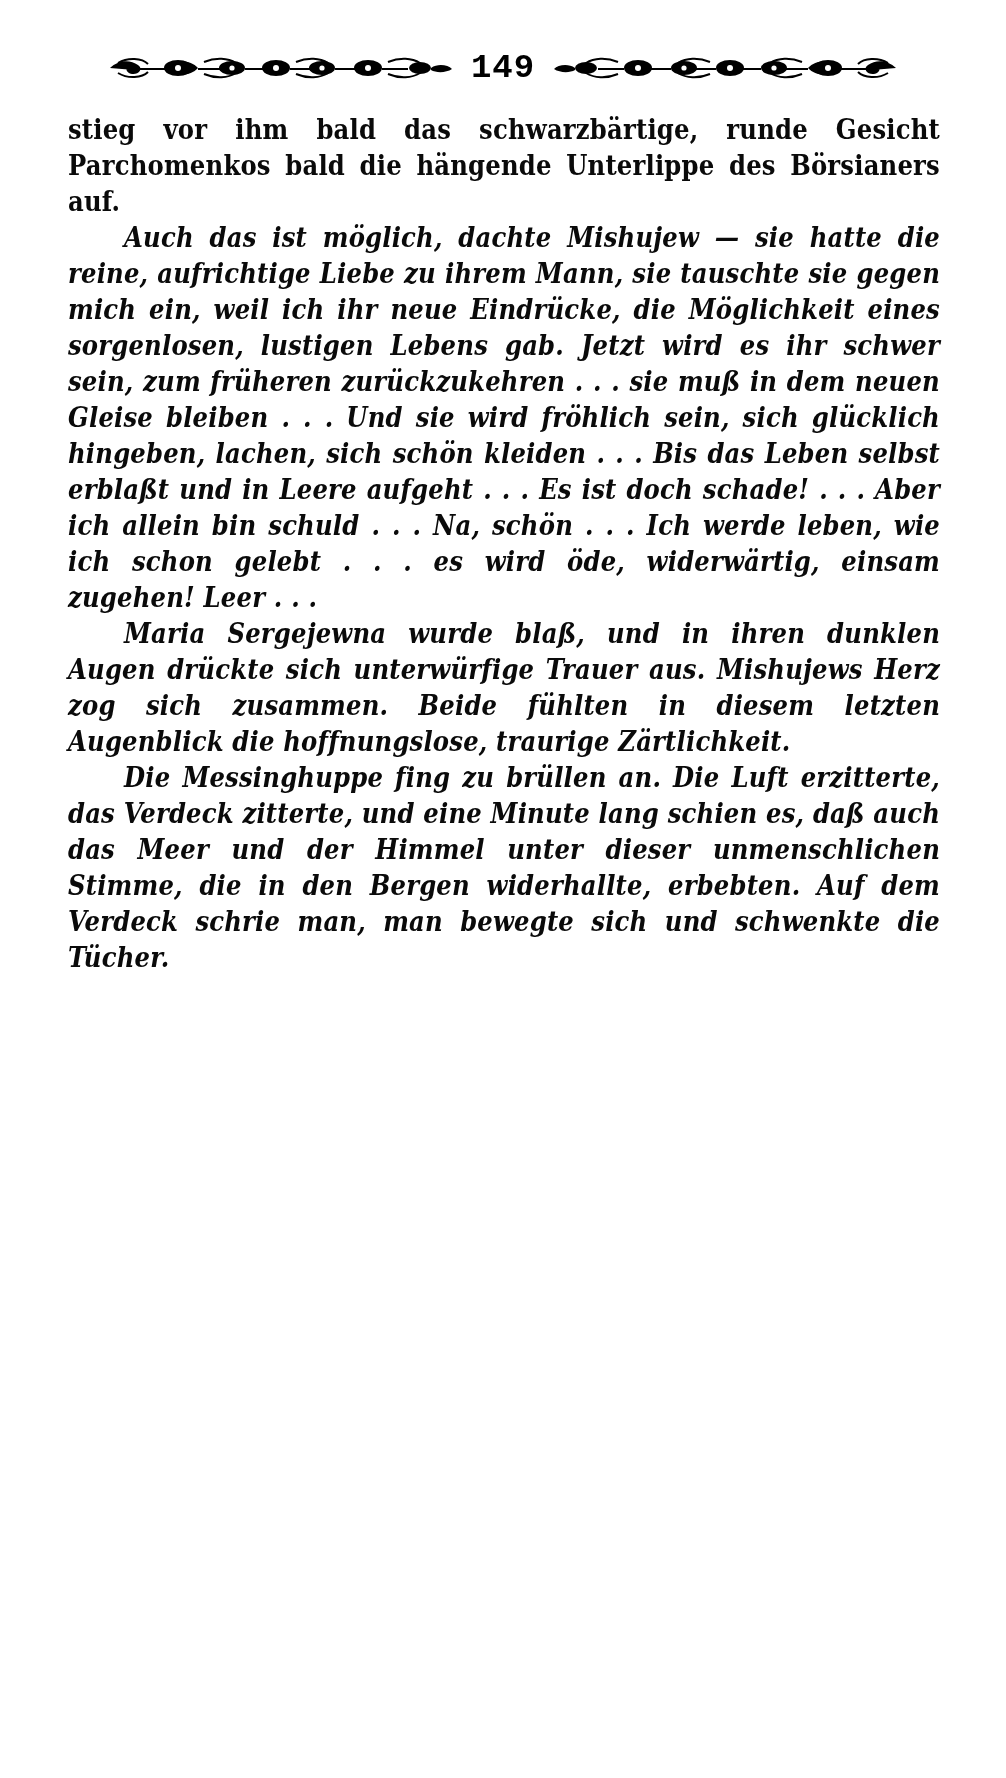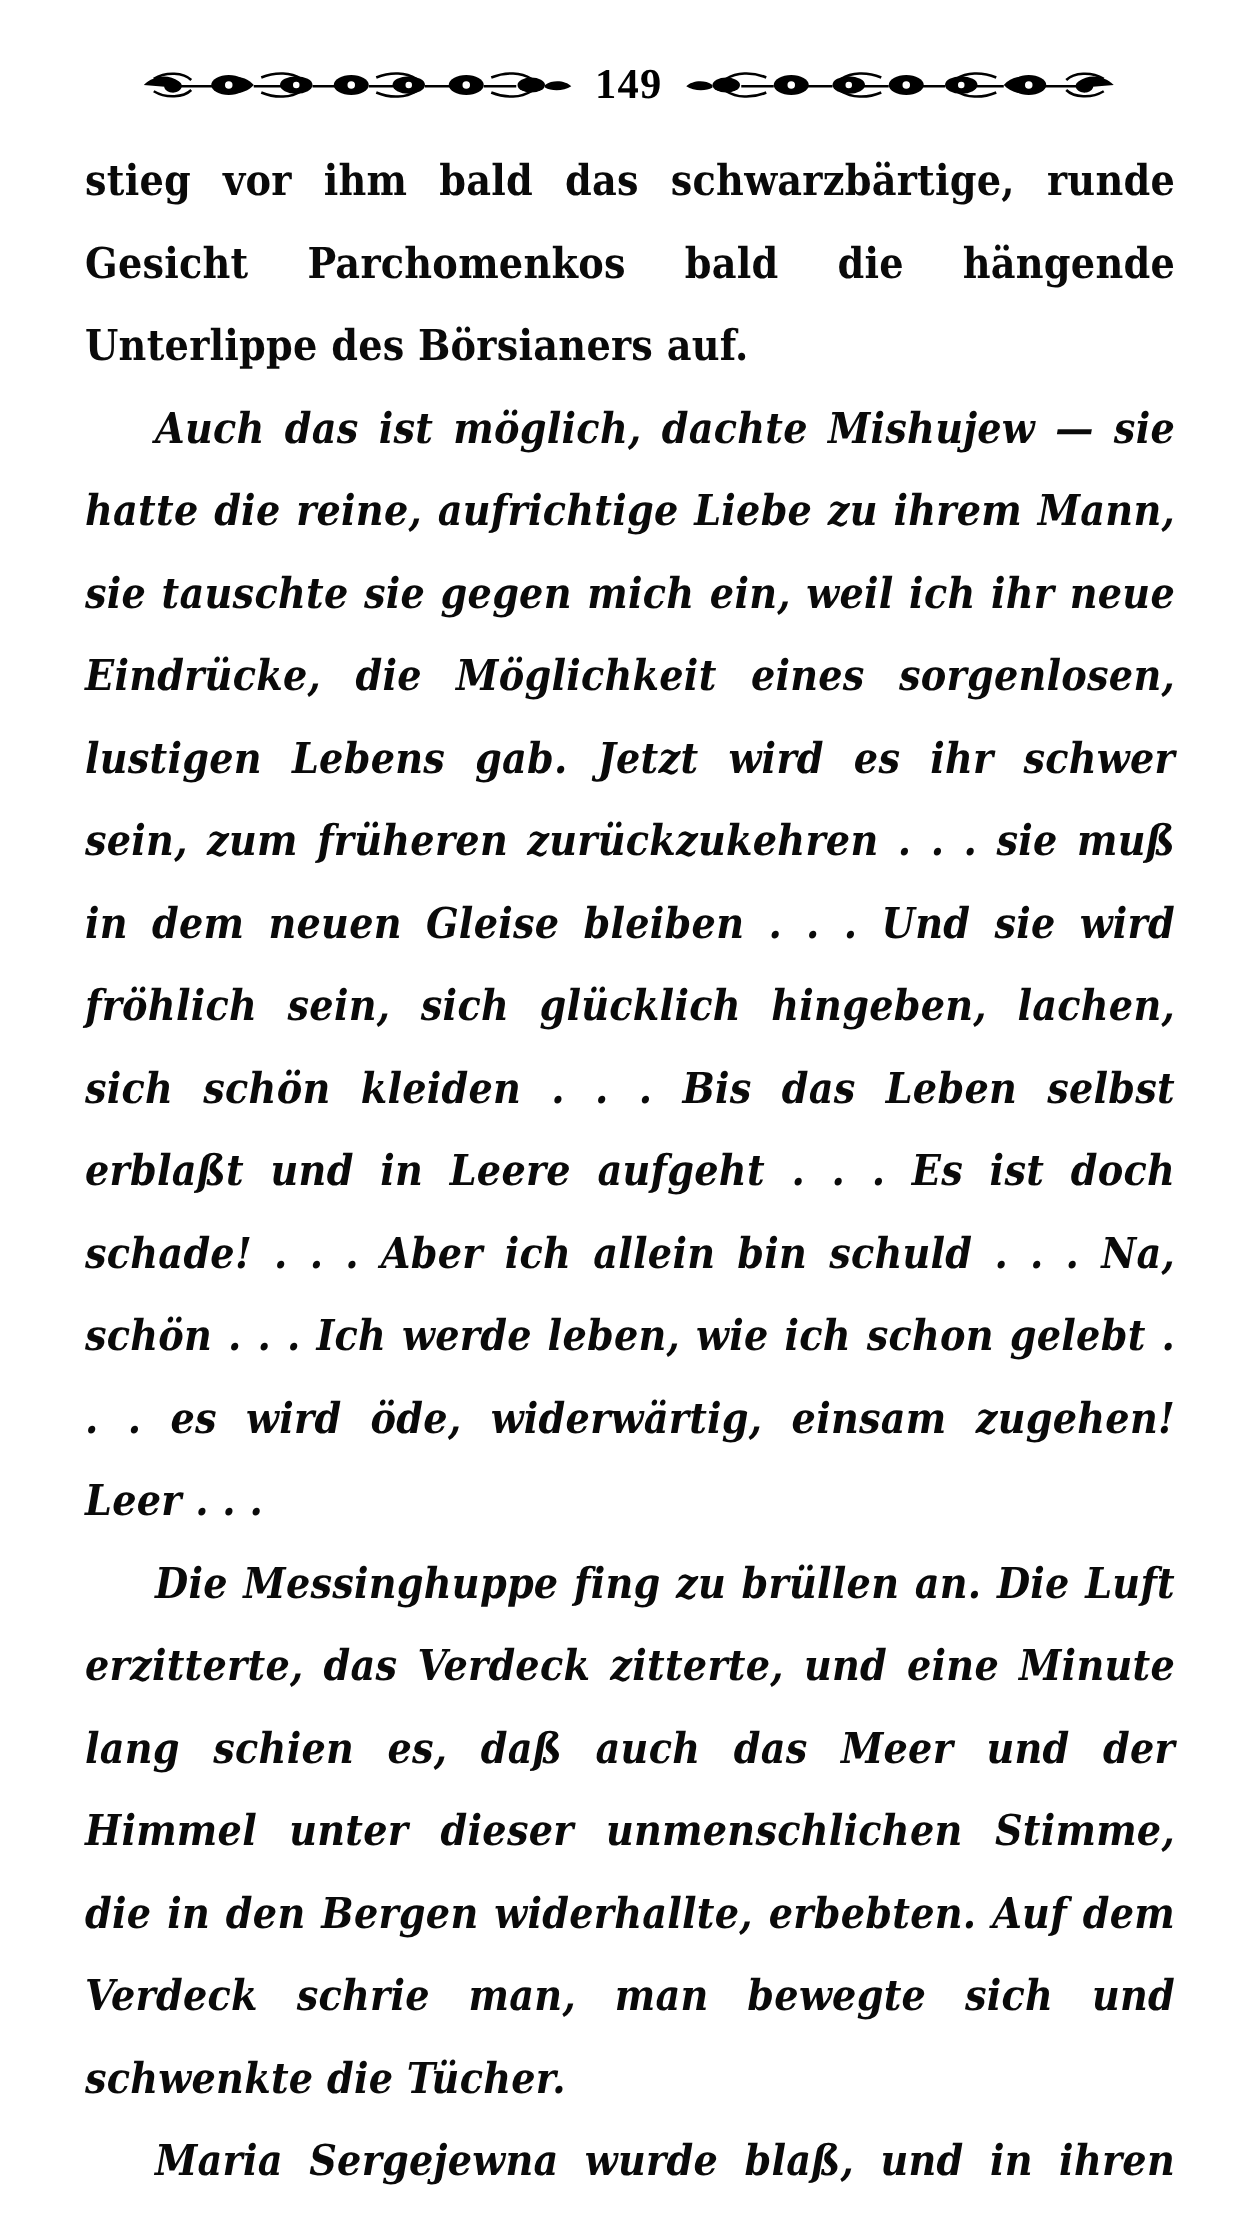--- a/index.html
+++ b/index.html
@@ -31,21 +31,21 @@
     left: 70px;
     top: 40px;
     width: 866px;
     height: 56px;
     display: flex;
     align-items: center;
     justify-content: center;
     gap: 18px;
   }
   .page-number {
-    font-family: Liberation Serif, serif;
+    font-family: Liberation Mono, monospace;
     font-weight: bold;
     font-size: 34px;
     line-height: 34px;
     letter-spacing: 1px;
     color: #000;
     white-space: nowrap;
   }
 
   
   .ornament {
@@ -58,22 +58,22 @@
   
   .text-block {
     position: absolute;
     left: 68px;
     top: 112px;
     width: 872px;
   }
 
   .para {
     font-family: "DejaVu Serif", serif;
-    font-size: 34px;
-    line-height: 66px;
+    font-size: 27px;
+    line-height: 36px;
     text-align: justify;
     color: #0a0a0a;
     margin: 0;
     font-weight: 600;
     letter-spacing: 0.2px;
     -webkit-font-smoothing: none;
   }
   .para + .para { margin-top: 0px; font-style: italic; }
   .para .indent { display: inline-block; width: 56px; }
 
@@ -170,21 +170,21 @@
 
     <p class="para fraktur">
       <span>stieg vor ihm bald das schwarzbärtige, runde Gesicht Parchomenkos bald die hängende Unterlippe des Börsianers auf.</span>
     </p>
 
     <p class="para fraktur">
       <span class="indent"></span><span>Auch das ist möglich, dachte Mishujew — sie hatte die reine, aufrichtige Liebe zu ihrem Mann, sie tauschte sie gegen mich ein, weil ich ihr neue Eindrücke, die Möglichkeit eines sorgenlosen, lustigen Lebens gab. Jetzt wird es ihr schwer sein, zum früheren zurückzukehren . . . sie muß in dem neuen Gleise bleiben . . . Und sie wird fröhlich sein, sich glücklich hingeben, lachen, sich schön kleiden . . . Bis das Leben selbst erblaßt und in Leere aufgeht . . . Es ist doch schade! . . . Aber ich allein bin schuld . . . Na, schön . . . Ich werde leben, wie ich schon gelebt . . . es wird öde, widerwärtig, einsam zugehen! Leer . . .</span>
     </p>
 
     <p class="para fraktur">
-      <span class="indent"></span><span>Die Messinghuppe fing zu brüllen an. Die Luft erzitterte, das Verdeck zitterte, und eine Minute lang schien es, daß auch das Meer und der Himmel unter dieser unmenschlichen Stimme, die in den Bergen widerhallte, erbebten. Auf dem Verdeck schrie man, man bewegte sich und schwenkte die Tücher.</span>
+      <span class="indent"></span><span>Maria Sergejewna wurde blaß, und in ihren dunklen Augen drückte sich unterwürfige Trauer aus. Mishujews Herz zog sich zusammen. Beide fühlten in diesem letzten Augenblick die hoffnungslose, traurige Zärtlichkeit.</span>
     </p>
 
     <p class="para fraktur">
-      <span class="indent"></span><span>Maria Sergejewna wurde blaß, und in ihren dunklen Augen drückte sich unterwürfige Trauer aus. Mishujews Herz zog sich zusammen. Beide fühlten in diesem letzten Augenblick die hoffnungslose, traurige Zärtlichkeit.</span>
+      <span class="indent"></span><span>Die Messinghuppe fing zu brüllen an. Die Luft erzitterte, das Verdeck zitterte, und eine Minute lang schien es, daß auch das Meer und der Himmel unter dieser unmenschlichen Stimme, die in den Bergen widerhallte, erbebten. Auf dem Verdeck schrie man, man bewegte sich und schwenkte die Tücher.</span>
     </p>
 
   </div>
 </div>
 
 </body></html>

